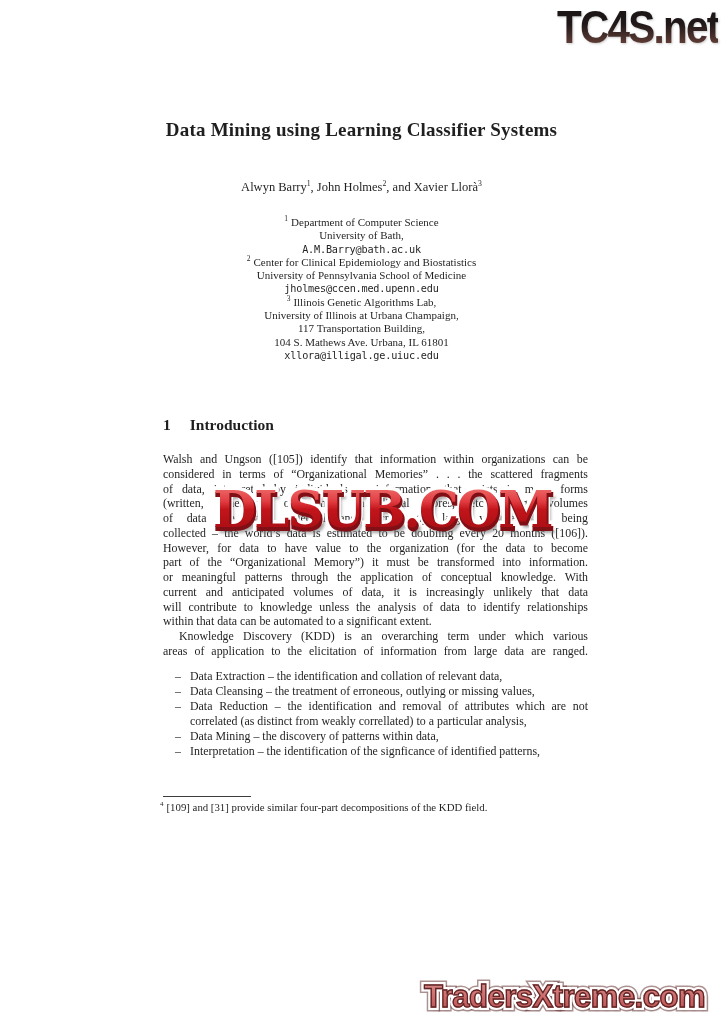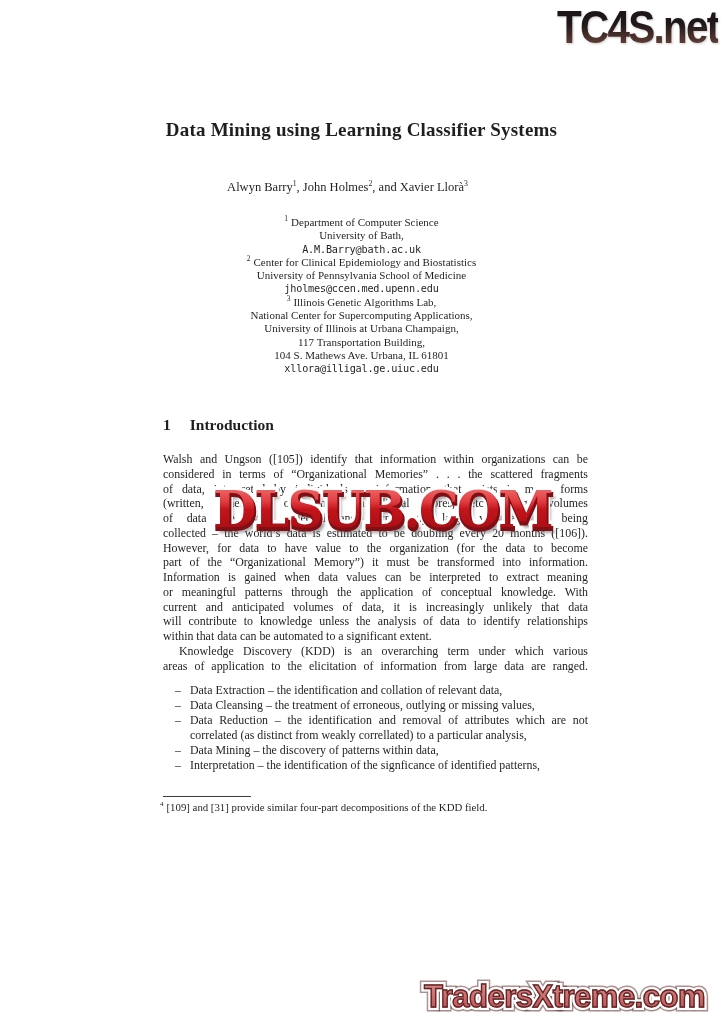--- a/index.html
+++ b/index.html
@@ -4,21 +4,21 @@
 <style>
   html,body{margin:0;padding:0;background:#ffffff;}
   .page{position:relative;width:724px;height:1024px;background:#ffffff;overflow:hidden;
         font-family:"Liberation Serif",serif;color:#1f1f1f;}
 
   sup{font-size:0.62em;vertical-align:super;line-height:0;}
 
   
   .title{position:absolute;left:149px;top:119px;width:425px;text-align:center;
          font-size:19px;font-weight:700;letter-spacing:0.2px;}
-  .authors{position:absolute;left:105px;top:180px;width:485px;text-align:center;font-size:12.5px;}
+  .authors{position:absolute;left:119px;top:180px;width:485px;text-align:center;font-size:12.5px;}
   .affs{position:absolute;left:99px;top:216px;width:525px;text-align:center;
         font-size:11px;line-height:13.3px;}
   .aff-line sup{margin-right:3px;font-size:7.5px;}
   .aff-line sup:empty{margin:0;}
   .mono{font-family:"DejaVu Sans Mono","Liberation Mono",monospace;font-size:10.2px;letter-spacing:-0.2px;}
 
   
   .sec{position:absolute;left:163px;top:416px;font-size:15.5px;font-weight:700;}
   .secnum{margin-right:19px;}
 
@@ -79,39 +79,37 @@
   <div class="authors"><span>Alwyn Barry</span><sup>1</sup><span>, </span><span>John Holmes</span><sup>2</sup><span>, and </span><span>Xavier Llorà</span><sup>3</sup></div>
 
   <div class="affs">
     <div class="aff-line"><sup>1</sup><span>Department of Computer Science</span></div>
     <div class="aff-line"><sup></sup><span>University of Bath,</span></div>
     <div class="aff-line"><sup></sup><span class="mono">A.M.Barry@bath.ac.uk</span></div>
     <div class="aff-line"><sup>2</sup><span>Center for Clinical Epidemiology and Biostatistics</span></div>
     <div class="aff-line"><sup></sup><span>University of Pennsylvania School of Medicine</span></div>
     <div class="aff-line"><sup></sup><span class="mono">jholmes@ccen.med.upenn.edu</span></div>
     <div class="aff-line"><sup>3</sup><span>Illinois Genetic Algorithms Lab,</span></div>
-    <div class="aff-line"><sup></sup><span>National Center for Supercomputing Applications,</span></div>
     <div class="aff-line"><sup></sup><span>University of Illinois at Urbana Champaign,</span></div>
     <div class="aff-line"><sup></sup><span>117 Transportation Building,</span></div>
     <div class="aff-line"><sup></sup><span>104 S. Mathews Ave. Urbana, IL 61801</span></div>
     <div class="aff-line"><sup></sup><span class="mono">xllora@illigal.ge.uiuc.edu</span></div>
   </div>
 
   <div class="sec"><span class="secnum">1</span><span>Introduction</span></div>
 
   <div class="bodytext">
     <div class="jline">Walsh and Ungson ([105]) identify that information within organizations can be</div>
     <div class="jline">considered in terms of “Organizational Memories” . . . the scattered fragments</div>
     <div class="jline">of data, interpreted by individuals as information, that exists in many forms</div>
     <div class="jline">(written, schematic, oral, held in digital stores, etc). Large volumes</div>
     <div class="jline">of data are now collected and increasingly large volumes are being</div>
     <div class="jline">collected – the world’s data is estimated to be doubling every 20 months ([106]).</div>
     <div class="jline">However, for data to have value to the organization (for the data to become</div>
     <div class="jline">part of the “Organizational Memory”) it must be transformed into information.</div>
-    <div class="jline">Information is gained when data values can be interpreted to extract meaning</div>
     <div class="jline">or meaningful patterns through the application of conceptual knowledge. With</div>
     <div class="jline">current and anticipated volumes of data, it is increasingly unlikely that data</div>
     <div class="jline">will contribute to knowledge unless the analysis of data to identify relationships</div>
     <div class="jline noj">within that data can be automated to a significant extent.</div>
 
     <div class="jline indent">Knowledge Discovery (KDD) is an overarching term under which various</div>
     <div class="jline">areas of application to the elicitation of information from large data are ranged.</div>
 
     <div class="list">
       <div class="li">

